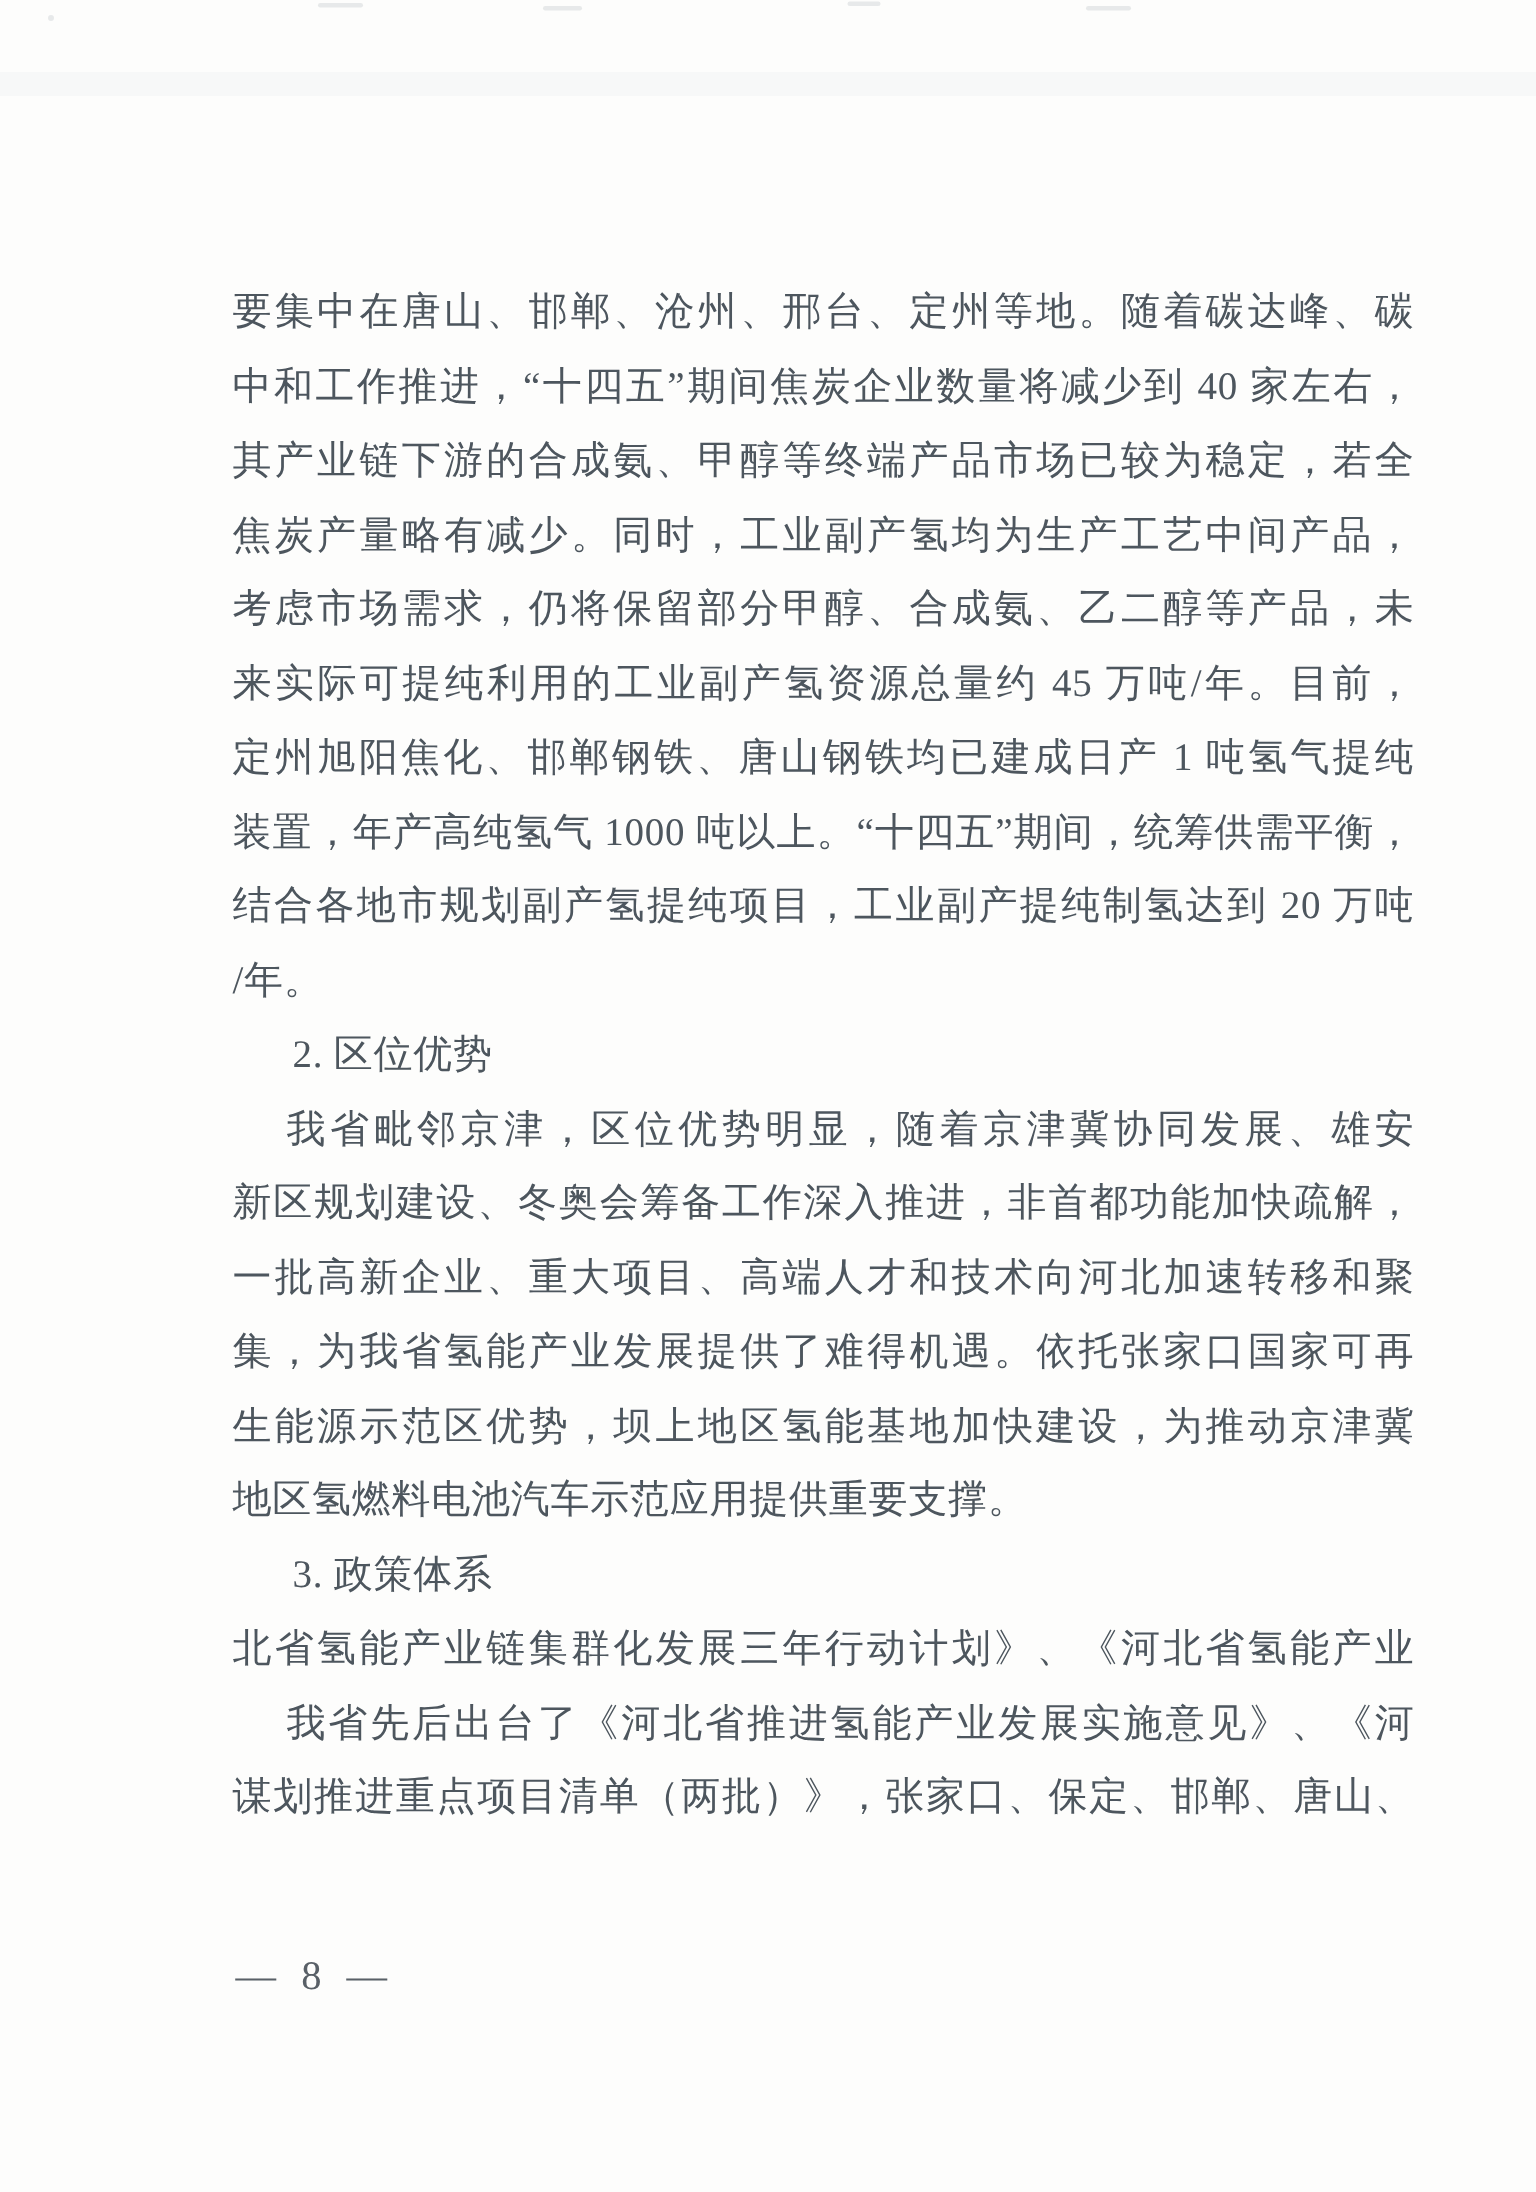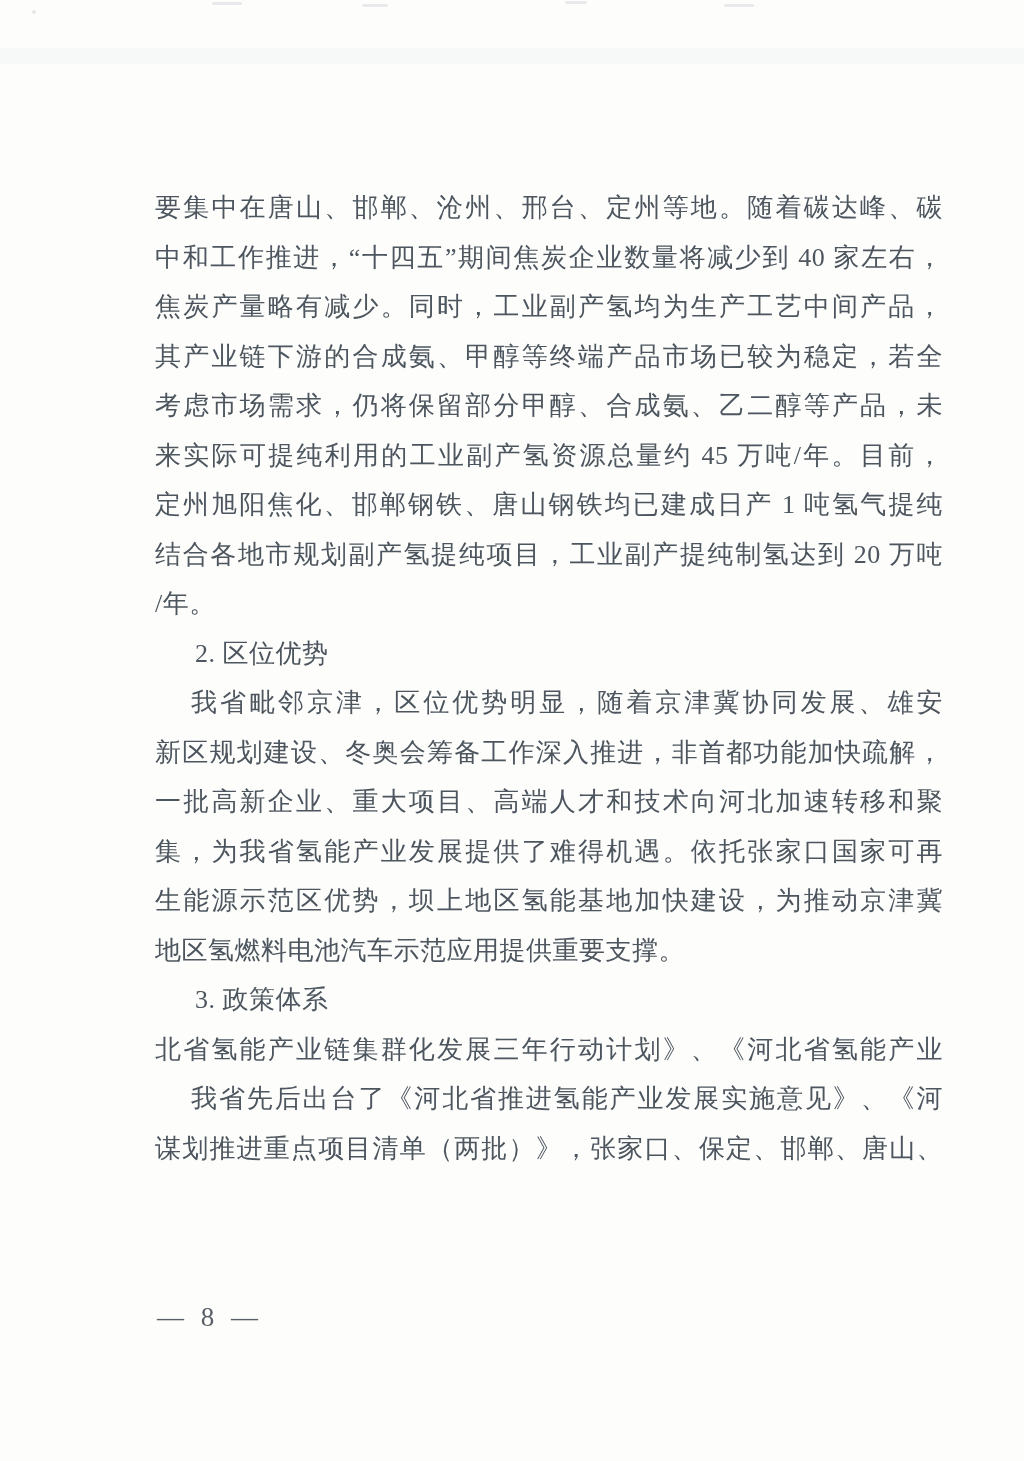--- a/index.html
+++ b/index.html
@@ -75,25 +75,26 @@
   <div class="artifact" style="left:212px; top:2px; width:30px; height:3px;"></div>
   <div class="artifact" style="left:362px; top:4px; width:26px; height:3px;"></div>
   <div class="artifact" style="left:565px; top:1px; width:22px; height:3px;"></div>
   <div class="artifact" style="left:724px; top:4px; width:30px; height:3px;"></div>
   <div class="artifact" style="left:32px; top:10px; width:4px; height:4px;"></div>
   <div class="artifact band" style="left:0; top:48px; width:1024px; height:16px;"></div>
 
   <div class="doc">
       <div class="line full">要集中在唐山、邯郸、沧州、邢台、定州等地。随着碳达峰、碳</div>
       <div class="line full">中和工作推进，“十四五”期间焦炭企业数量将减少到 40 家左右，</div>
+      <div class="line full">其产业链下游的合成氨、甲醇等终端产品市场已较为稳定，若全</div>
       <div class="line full">焦炭产量略有减少。同时，工业副产氢均为生产工艺中间产品，</div>
-      <div class="line full">其产业链下游的合成氨、甲醇等终端产品市场已较为稳定，若全</div>
       <div class="line full">考虑市场需求，仍将保留部分甲醇、合成氨、乙二醇等产品，未</div>
       <div class="line full">来实际可提纯利用的工业副产氢资源总量约 45 万吨/年。目前，</div>
       <div class="line full">定州旭阳焦化、邯郸钢铁、唐山钢铁均已建成日产 1 吨氢气提纯</div>
+      <div class="line full">装置，年产高纯氢气 1000 吨以上。“十四五”期间，统筹供需平衡，</div>
       <div class="line full">结合各地市规划副产氢提纯项目，工业副产提纯制氢达到 20 万吨</div>
       <div class="line end">/年。</div>
       <div class="line heading">2.  区位优势</div>
       <div class="line first">我省毗邻京津，区位优势明显，随着京津冀协同发展、雄安</div>
       <div class="line full">新区规划建设、冬奥会筹备工作深入推进，非首都功能加快疏解，</div>
       <div class="line full">一批高新企业、重大项目、高端人才和技术向河北加速转移和聚</div>
       <div class="line full">集，为我省氢能产业发展提供了难得机遇。依托张家口国家可再</div>
       <div class="line full">生能源示范区优势，坝上地区氢能基地加快建设，为推动京津冀</div>
       <div class="line end">地区氢燃料电池汽车示范应用提供重要支撑。</div>
       <div class="line heading">3.  政策体系</div>

